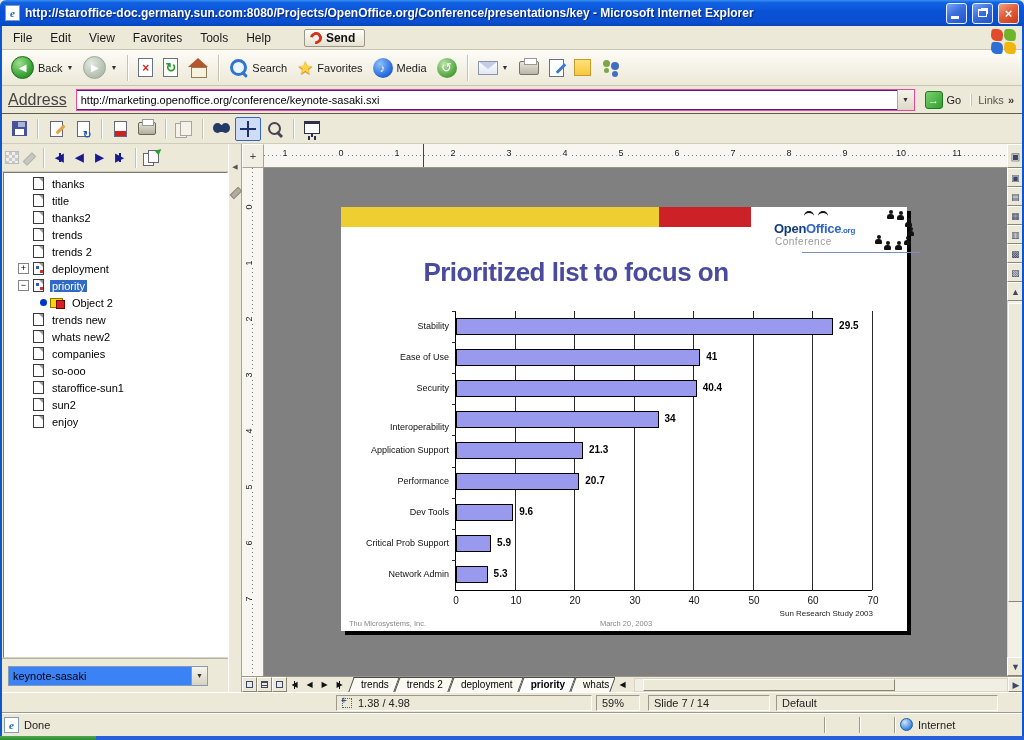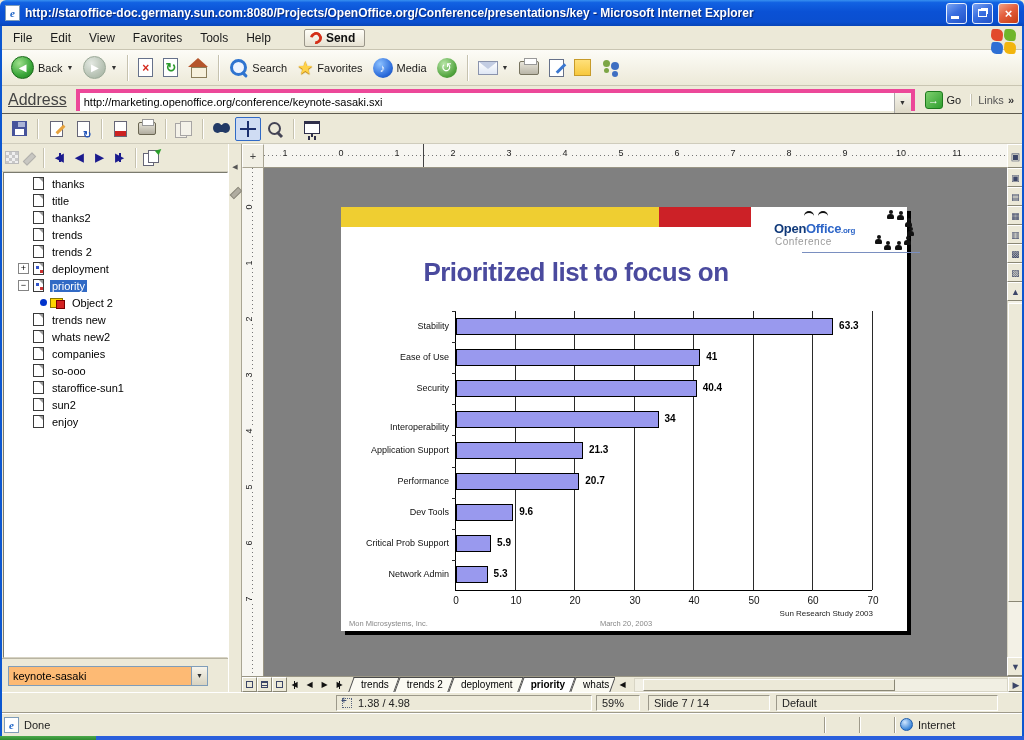--- a/index.html
+++ b/index.html
@@ -51,21 +51,21 @@
 .print-ic::before{content:"";position:absolute;left:4px;top:-4px;width:11px;height:5px;background:#fff;border:1px solid #999;}
 .editpage-ic{width:15px;height:18px;background:#fff;border:1px solid #66718a;position:relative;flex:none;}
 .editpage-ic::after{content:"";position:absolute;right:-4px;top:7px;width:12px;height:3px;background:#3a77d0;transform:rotate(-45deg);}
 .note-ic{width:17px;height:17px;background:linear-gradient(#ffe07a,#f7c83d);border:1px solid #c79b2a;flex:none;}
 .msg-ic{width:22px;height:18px;position:relative;flex:none;}
 .msg-ic::before{content:"";position:absolute;left:2px;top:1px;width:7px;height:7px;border-radius:50%;background:#7da646;box-shadow:0 7px 0 -1px #7da646;}
 .msg-ic::after{content:"";position:absolute;left:10px;top:3px;width:8px;height:8px;border-radius:50%;background:#3f6fc2;box-shadow:0 8px 0 -1px #3f6fc2;}
 
 .addressbar{height:28px;display:flex;align-items:center;background:#ece9d8;border-bottom:1px solid #5f5c50;padding:0 4px;gap:5px;}
 .addr-label{color:#444;font-size:16px;padding:0 4px;text-decoration:underline;}
-.addr-wrap{flex:1;display:flex;height:22px;background:#4c1d95;border:4px solid #ec4899;}
+.addr-wrap{flex:1;display:flex;align-items:center;height:22px;background:#4c1d95;border:1px solid #ec4899;}
 .addr-input{flex:1;border:none;outline:none;font-size:11px;padding:0 4px;height:18px;color:#000;background:#fff;}
 .addr-dd{width:17px;height:20px;background:linear-gradient(#f6f4ec,#ddd8c6);border-left:1px solid #aaa;display:flex;align-items:center;justify-content:center;}
 .go-btn{display:flex;align-items:center;gap:4px;padding:0 5px;font-size:11px;color:#222;}
 .go-ic{width:18px;height:18px;background:linear-gradient(135deg,#7ed06e,#2f9e2f);border:1px solid #1d7a1d;border-radius:3px;color:#fff;display:flex;align-items:center;justify-content:center;font-size:11px;font-weight:bold;}
 .links{display:flex;align-items:center;gap:4px;color:#555;font-size:11px;padding:0 6px;border-left:1px solid #c6c2af;box-shadow:-1px 0 0 #fff;}
 .links .chev{font-weight:bold;color:#333;}
 
 .ptoolbar{height:30px;display:flex;align-items:center;padding:0 6px;background:#ece9d8;border-bottom:1px solid #cfccbc;gap:1px;}
 .pbtn{width:26px;height:24px;display:flex;align-items:center;justify-content:center;position:relative;flex:none;}
 .pbtn.active{border:1px solid #316ac5;background:#cfdcf3;border-radius:2px;}
@@ -114,21 +114,21 @@
 .exspacer{width:15px;flex:none;}
 .pageic{width:11px;height:13px;background:#fff;border:1px solid #3a3a3a;margin-right:6px;flex:none;position:relative;}
 .pageic::before{content:"";position:absolute;right:0;top:0;border-left:4px solid transparent;border-top:4px solid #9a9a9a;}
 .pageic.obj::after{content:"";position:absolute;left:2px;top:3px;width:3px;height:3px;background:#3355cc;box-shadow:4px 4px 0 #cc3333;}
 .bullet{width:7px;height:7px;border-radius:50%;background:#0033cc;margin-right:3px;flex:none;}
 .oleic{width:13px;height:10px;background:#ffd400;border:1px solid #887700;position:relative;margin-right:7px;flex:none;}
 .oleic::after{content:"";position:absolute;right:-3px;bottom:-2px;width:7px;height:7px;background:#d42222;border:1px solid #770000;}
 .tlabel{padding:0 2px;white-space:nowrap;}
 .tlabel.sel{background:#316ac5;color:#fff;}
 .docsel{height:34px;display:flex;align-items:center;padding:0 5px 0 8px;border-top:1px solid #b8b4a2;}
-.docsel-input{width:183px;height:20px;border:1px solid #7f9db9;border-right:none;background:#fdba74;font-size:11px;padding:0 4px;outline:none;}
+.docsel-input{width:183px;height:20px;border:1px solid #7f9db9;border-right:none;background:#3b82f6;font-size:11px;padding:0 4px;outline:none;}
 .dd-btn{width:17px;height:20px;background:linear-gradient(#f6f4ec,#d8d3c0);border:1px solid #7f9db9;display:flex;align-items:center;justify-content:center;}
 
 .strip{width:14px;background:#ece9d8;border-left:1px solid #fff;border-right:1px solid #a9a593;display:flex;flex-direction:column;align-items:center;padding-top:16px;gap:12px;}
 .collapse-btn{width:11px;height:14px;display:flex;align-items:center;justify-content:center;font-size:7px;color:#555;}
 .strip-pen{width:11px;height:12px;position:relative;}
 .strip-pen::before{content:"";position:absolute;left:0;top:4px;width:10px;height:4px;background:#b0aca0;border:1px solid #8d8a7c;transform:rotate(-45deg);}
 
 .maincol{flex:1;display:flex;flex-direction:column;}
 .rulerrow{height:24px;display:flex;}
 .rcorner{width:22px;background:#f1efe4;border:1px solid;border-color:#fff #a9a593 #a9a593 #fff;display:flex;align-items:center;justify-content:center;color:#444;font-size:11px;}
@@ -579,21 +579,21 @@
                 <div class="x-tick-label" style="left: 167px; top: 284px; width: 24px; text-align: center; font-size: 10px; color: rgb(17, 17, 17);">30</div>
                 <div class="gridline" style="left: 237px; top: 0px; bottom: 0px; width: 1px; background: rgb(42, 42, 42);"></div>
                 <div class="x-tick-label" style="left: 226px; top: 284px; width: 24px; text-align: center; font-size: 10px; color: rgb(17, 17, 17);">40</div>
                 <div class="gridline" style="left: 297px; top: 0px; bottom: 0px; width: 1px; background: rgb(42, 42, 42);"></div>
                 <div class="x-tick-label" style="left: 286px; top: 284px; width: 24px; text-align: center; font-size: 10px; color: rgb(17, 17, 17);">50</div>
                 <div class="gridline" style="left: 356px; top: 0px; bottom: 0px; width: 1px; background: rgb(42, 42, 42);"></div>
                 <div class="x-tick-label" style="left: 345px; top: 284px; width: 24px; text-align: center; font-size: 10px; color: rgb(17, 17, 17);">60</div>
                 <div class="gridline" style="left: 416px; top: 0px; bottom: 0px; width: 1px; background: rgb(42, 42, 42);"></div>
                 <div class="x-tick-label" style="left: 405px; top: 284px; width: 24px; text-align: center; font-size: 10px; color: rgb(17, 17, 17);">70</div>
                 <div class="bar" style="left: 0px; top: 7px; width: 377.1px; height: 17px; background: rgb(153, 153, 238); border: 1px solid rgb(0, 0, 0);"></div>
-                <div class="value-label" style="left: 383.1px; top: 9px; font-size: 10px; font-weight: bold; color: rgb(0, 0, 0);">63.3</div>
+                <div class="value-label" style="left: 383.1px; top: 9px; font-size: 10px; font-weight: bold; color: rgb(0, 0, 0);">29.5</div>
                 <div class="y-tick" style="left: -4px; top: 0px; width: 4px; height: 1px; background: rgb(42, 42, 42);"></div>
                 <div class="bar" style="left: 0px; top: 38px; width: 244.2px; height: 17px; background: rgb(153, 153, 238); border: 1px solid rgb(0, 0, 0);"></div>
                 <div class="value-label" style="left: 250.2px; top: 40px; font-size: 10px; font-weight: bold; color: rgb(0, 0, 0);">41</div>
                 <div class="y-tick" style="left: -4px; top: 31px; width: 4px; height: 1px; background: rgb(42, 42, 42);"></div>
                 <div class="bar" style="left: 0px; top: 69px; width: 240.7px; height: 17px; background: rgb(153, 153, 238); border: 1px solid rgb(0, 0, 0);"></div>
                 <div class="value-label" style="left: 246.7px; top: 71px; font-size: 10px; font-weight: bold; color: rgb(0, 0, 0);">40.4</div>
                 <div class="y-tick" style="left: -4px; top: 62px; width: 4px; height: 1px; background: rgb(42, 42, 42);"></div>
                 <div class="bar" style="left: 0px; top: 100px; width: 202.5px; height: 17px; background: rgb(153, 153, 238); border: 1px solid rgb(0, 0, 0);"></div>
                 <div class="value-label" style="left: 208.5px; top: 102px; font-size: 10px; font-weight: bold; color: rgb(0, 0, 0);">34</div>
                 <div class="y-tick" style="left: -4px; top: 93px; width: 4px; height: 1px; background: rgb(42, 42, 42);"></div>
@@ -608,21 +608,21 @@
                 <div class="y-tick" style="left: -4px; top: 187px; width: 4px; height: 1px; background: rgb(42, 42, 42);"></div>
                 <div class="bar" style="left: 0px; top: 224px; width: 35.1px; height: 17px; background: rgb(153, 153, 238); border: 1px solid rgb(0, 0, 0);"></div>
                 <div class="value-label" style="left: 41.1px; top: 226px; font-size: 10px; font-weight: bold; color: rgb(0, 0, 0);">5.9</div>
                 <div class="y-tick" style="left: -4px; top: 218px; width: 4px; height: 1px; background: rgb(42, 42, 42);"></div>
                 <div class="bar" style="left: 0px; top: 255px; width: 31.6px; height: 17px; background: rgb(153, 153, 238); border: 1px solid rgb(0, 0, 0);"></div>
                 <div class="value-label" style="left: 37.6px; top: 257px; font-size: 10px; font-weight: bold; color: rgb(0, 0, 0);">5.3</div>
                 <div class="y-tick" style="left: -4px; top: 249px; width: 4px; height: 1px; background: rgb(42, 42, 42);"></div>
               </div>
           </div>
           <div class="srs">Sun Research Study 2003</div>
-          <div class="foot-l">Mon Microsystems, Inc.</div>
+          <div class="foot-l">Thu Microsystems, Inc.</div>
           <div class="foot-c">March 20, 2003</div>
         </div>
       </div>
       <div class="rightcol">
         <div class="scbtn rbtn">▣</div>
           <div class="scbtn rbtn">▤</div>
           <div class="scbtn rbtn">▦</div>
           <div class="scbtn rbtn">▥</div>
           <div class="scbtn rbtn">▩</div>
           <div class="scbtn rbtn">▧</div>

